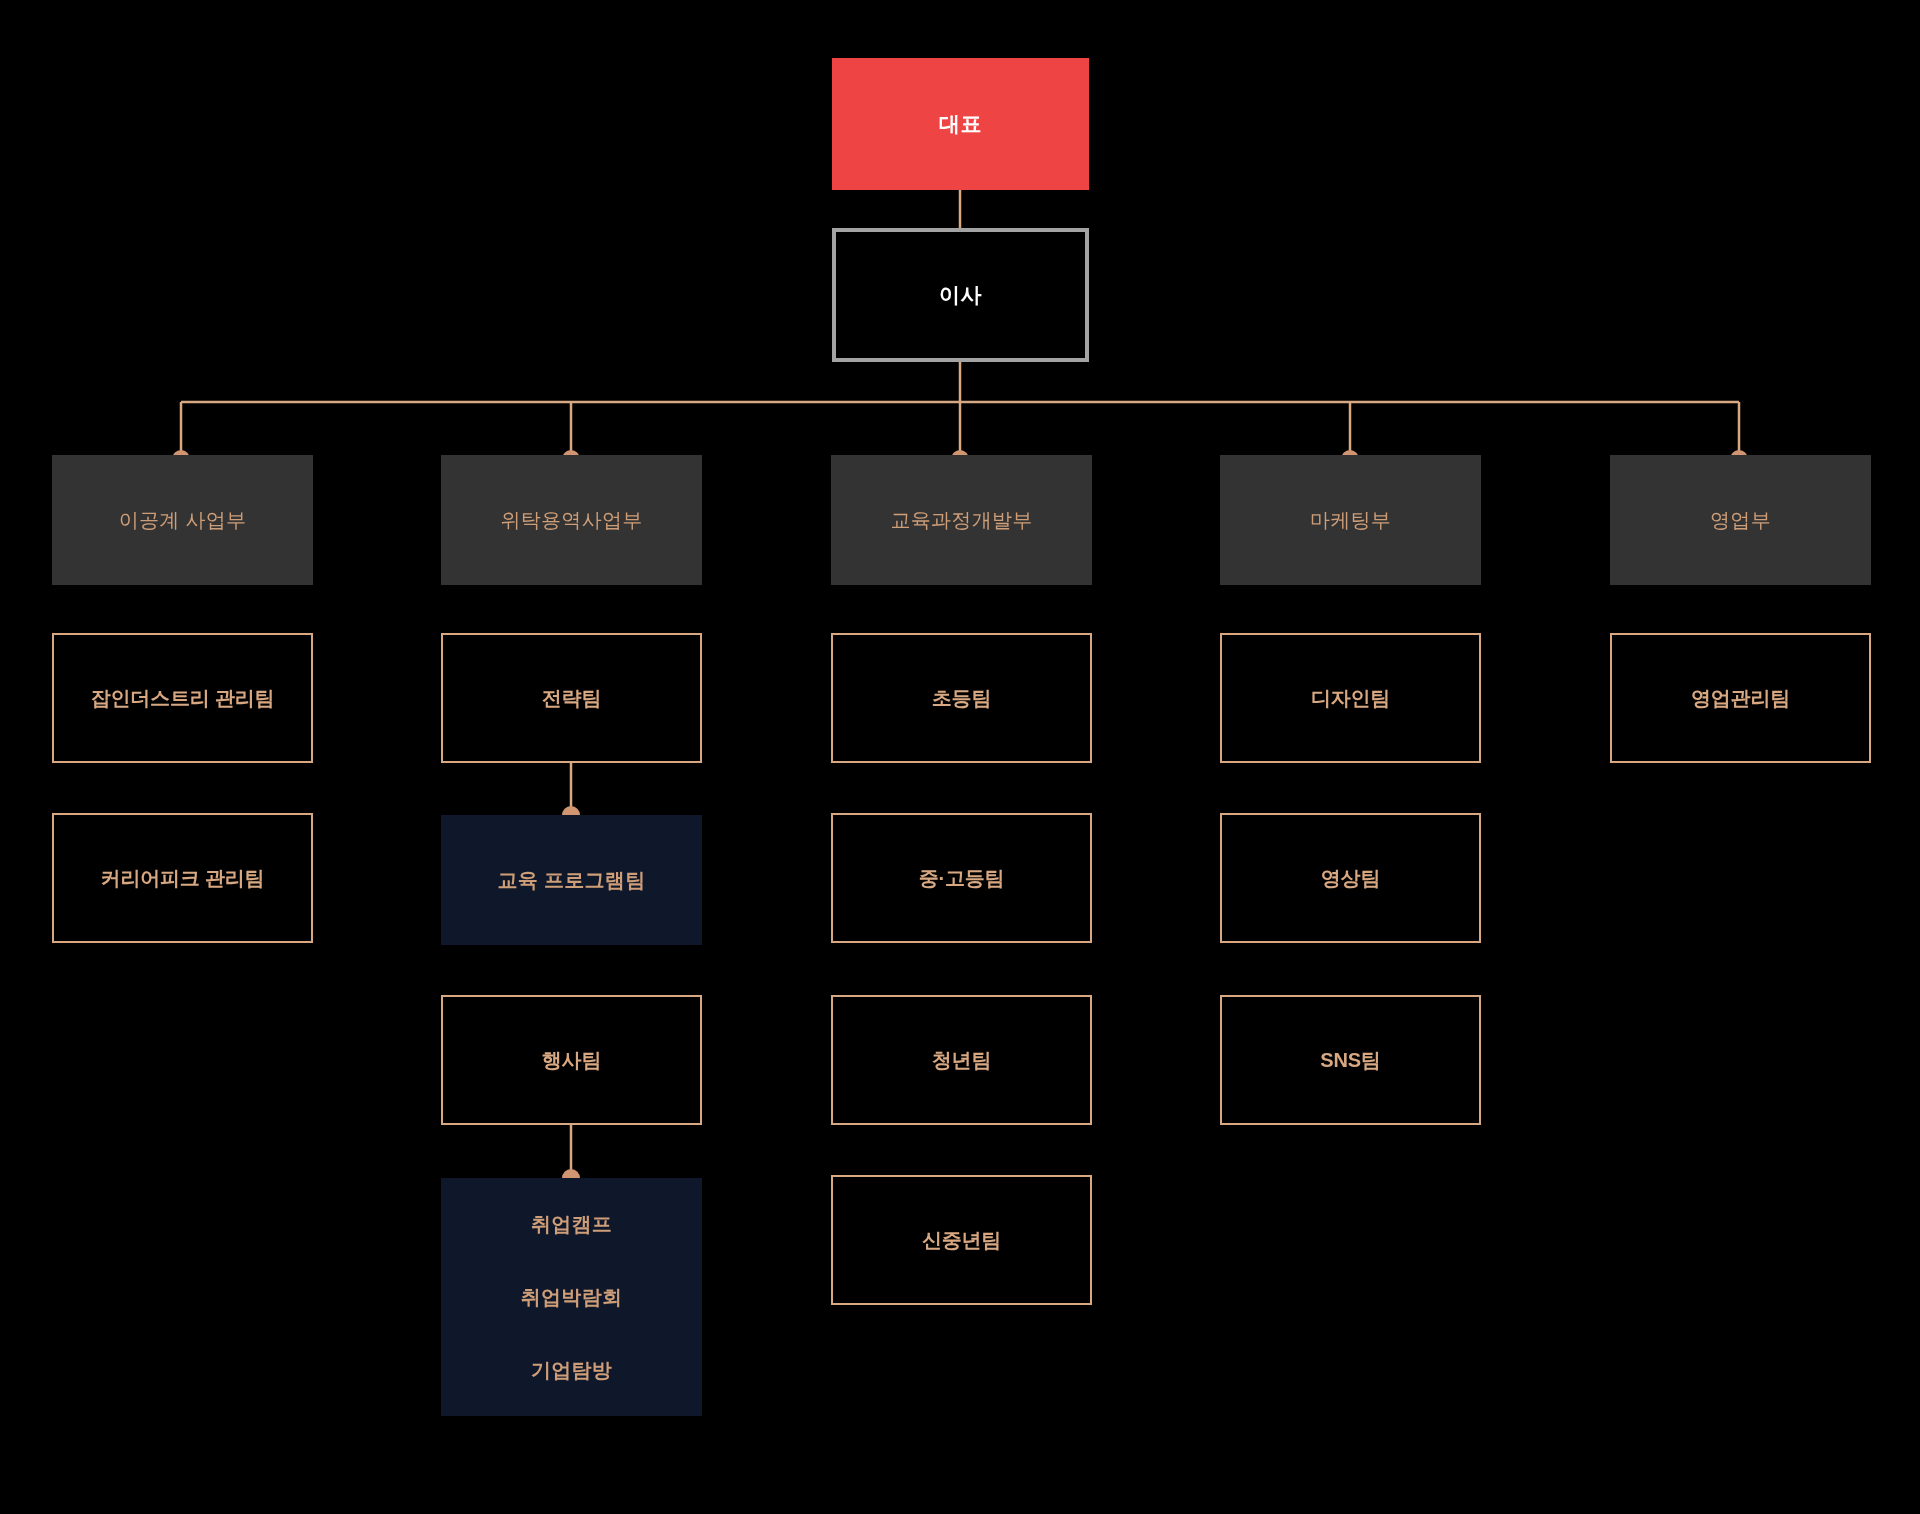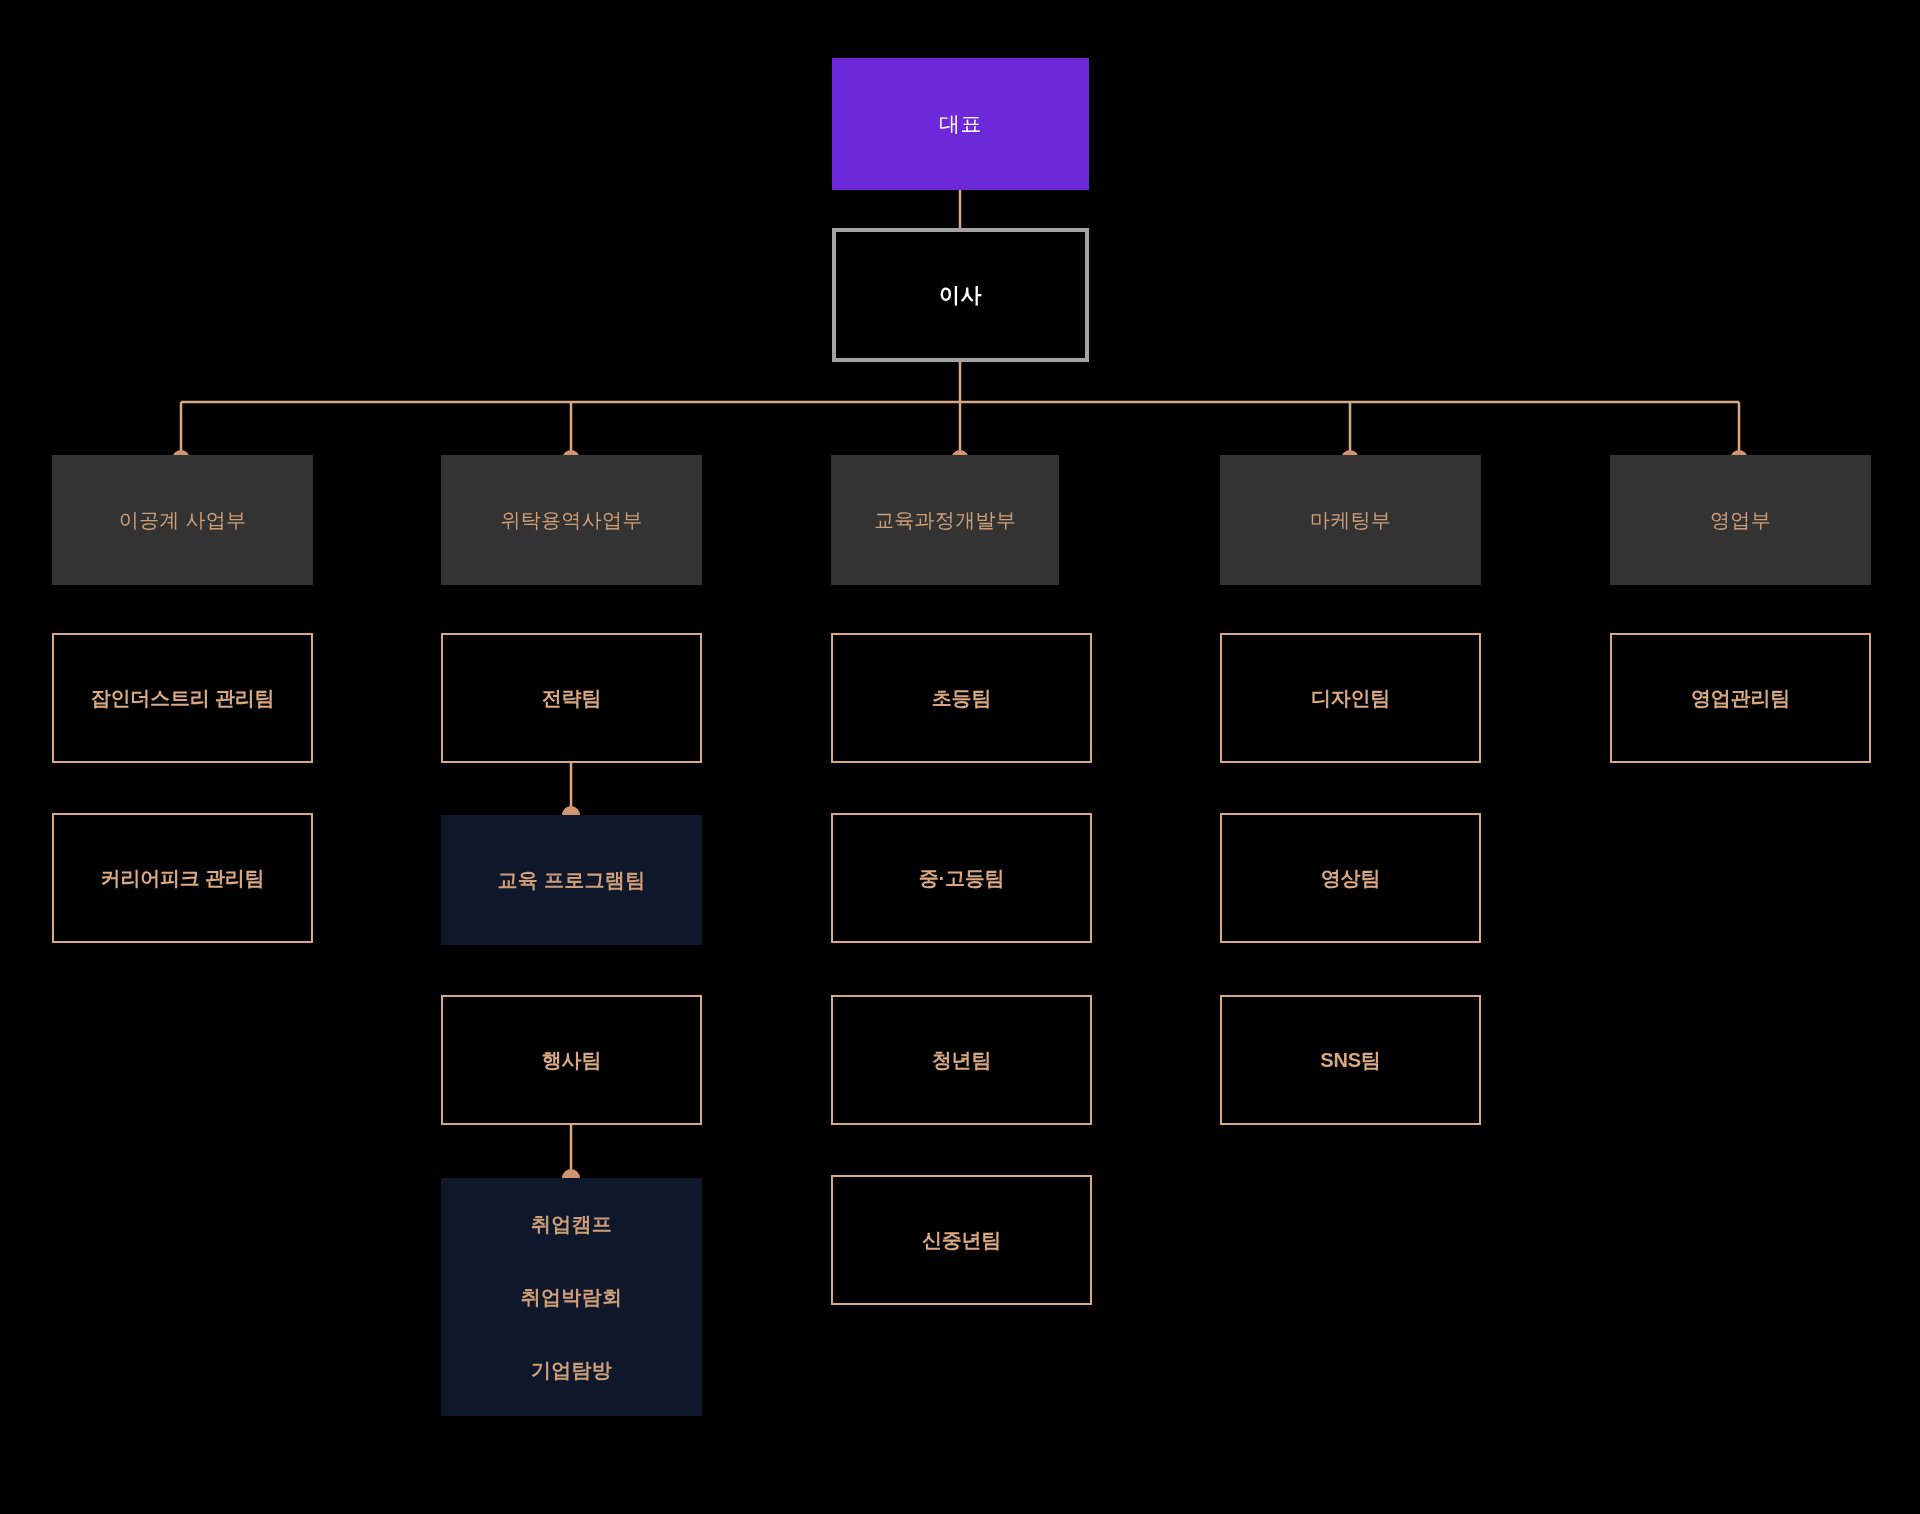--- a/index.html
+++ b/index.html
@@ -33,25 +33,25 @@
     display: flex;
     align-items: center;
     justify-content: center;
     text-align: center;
     line-height: 1.5;
     white-space: nowrap;
   }
 
   
   .node--exec-filled {
-    background: #6d28d9;
+    background: #ef4444;
     border: none;
     color: #FFFFFF;
     font-size: 21px;
-    font-weight: 400;
+    font-weight: 700;
     letter-spacing: 0.5px;
   }
 
   
   .node--exec-outline {
     background: #000000;
     border: 4px solid #a3a3a3;
     color: #FFFFFF;
     font-size: 21px;
     font-weight: 700;
@@ -138,21 +138,21 @@
   </div>
 
   <div class="node node--dept" style="left:52px; top:455px; width:261px; height:130px;">
     <span>이공계 사업부</span>
   </div>
 
   <div class="node node--dept" style="left:441px; top:455px; width:261px; height:130px;">
     <span>위탁용역사업부</span>
   </div>
 
-  <div class="node node--dept" style="left:831px; top:455px; width:228px; height:130px;">
+  <div class="node node--dept" style="left:831px; top:455px; width:261px; height:130px;">
     <span>교육과정개발부</span>
   </div>
 
   <div class="node node--dept" style="left:1220px; top:455px; width:261px; height:130px;">
     <span>마케팅부</span>
   </div>
 
   <div class="node node--dept" style="left:1610px; top:455px; width:261px; height:130px;">
     <span>영업부</span>
   </div>

